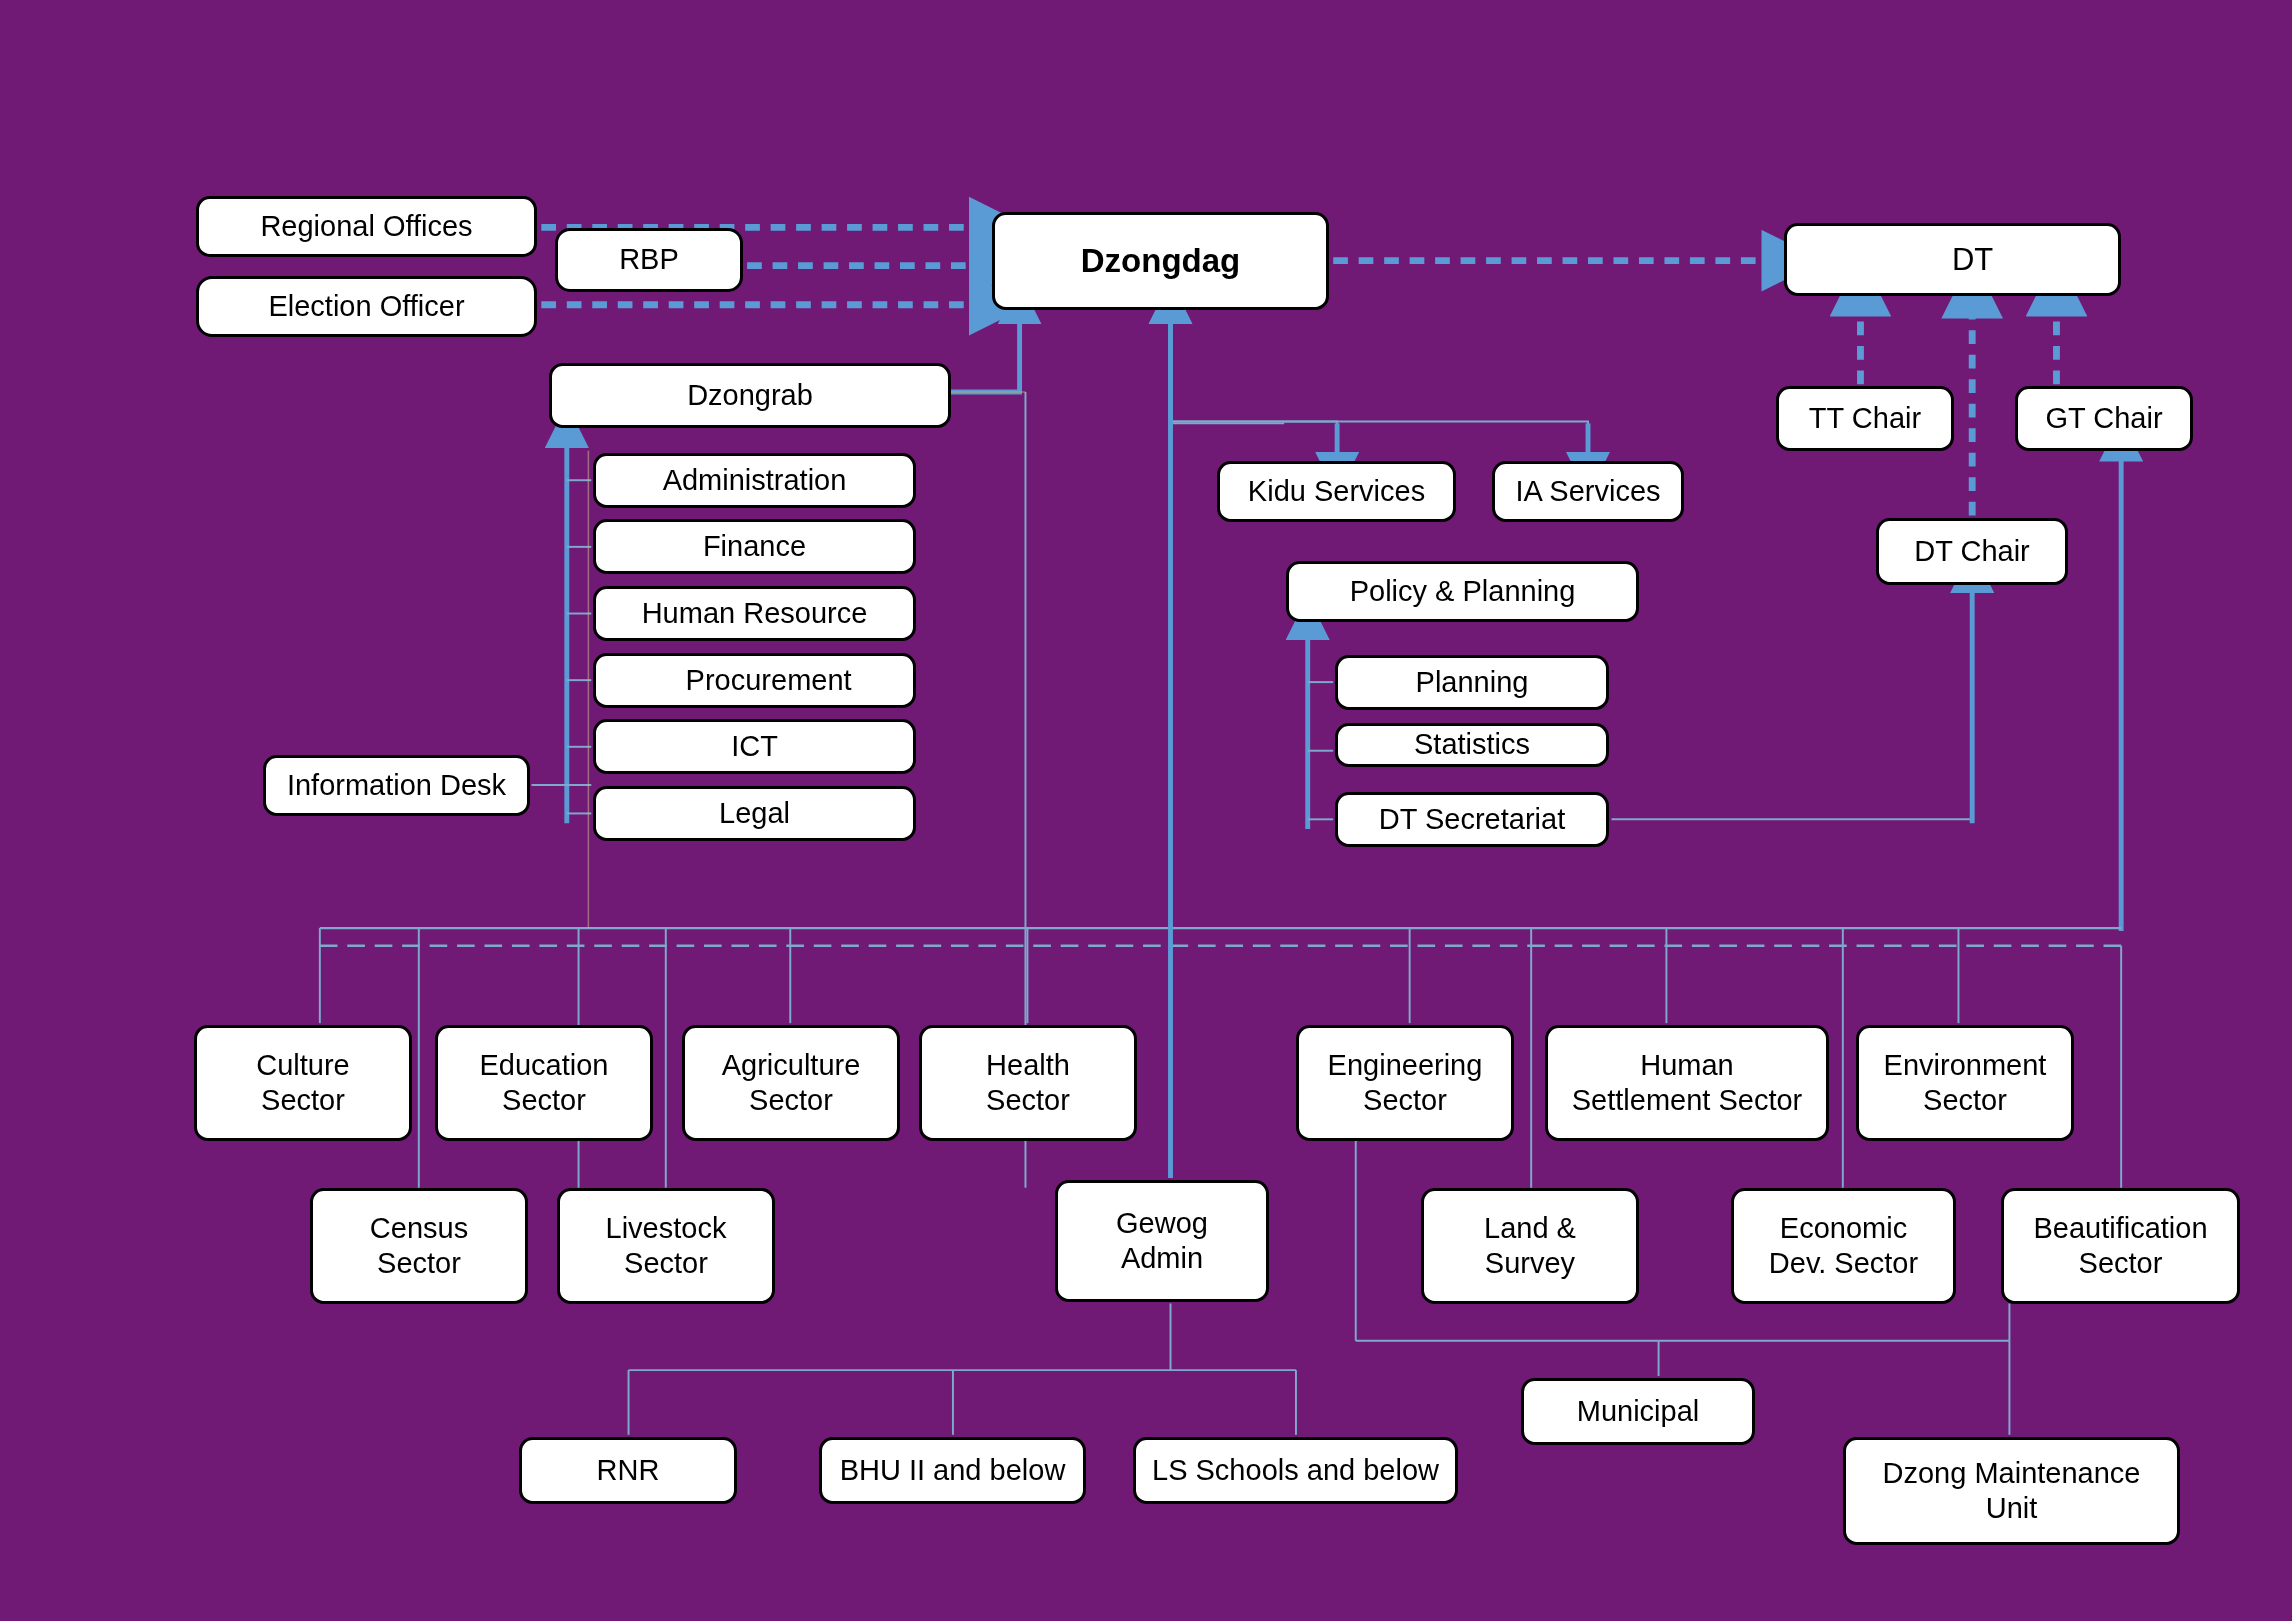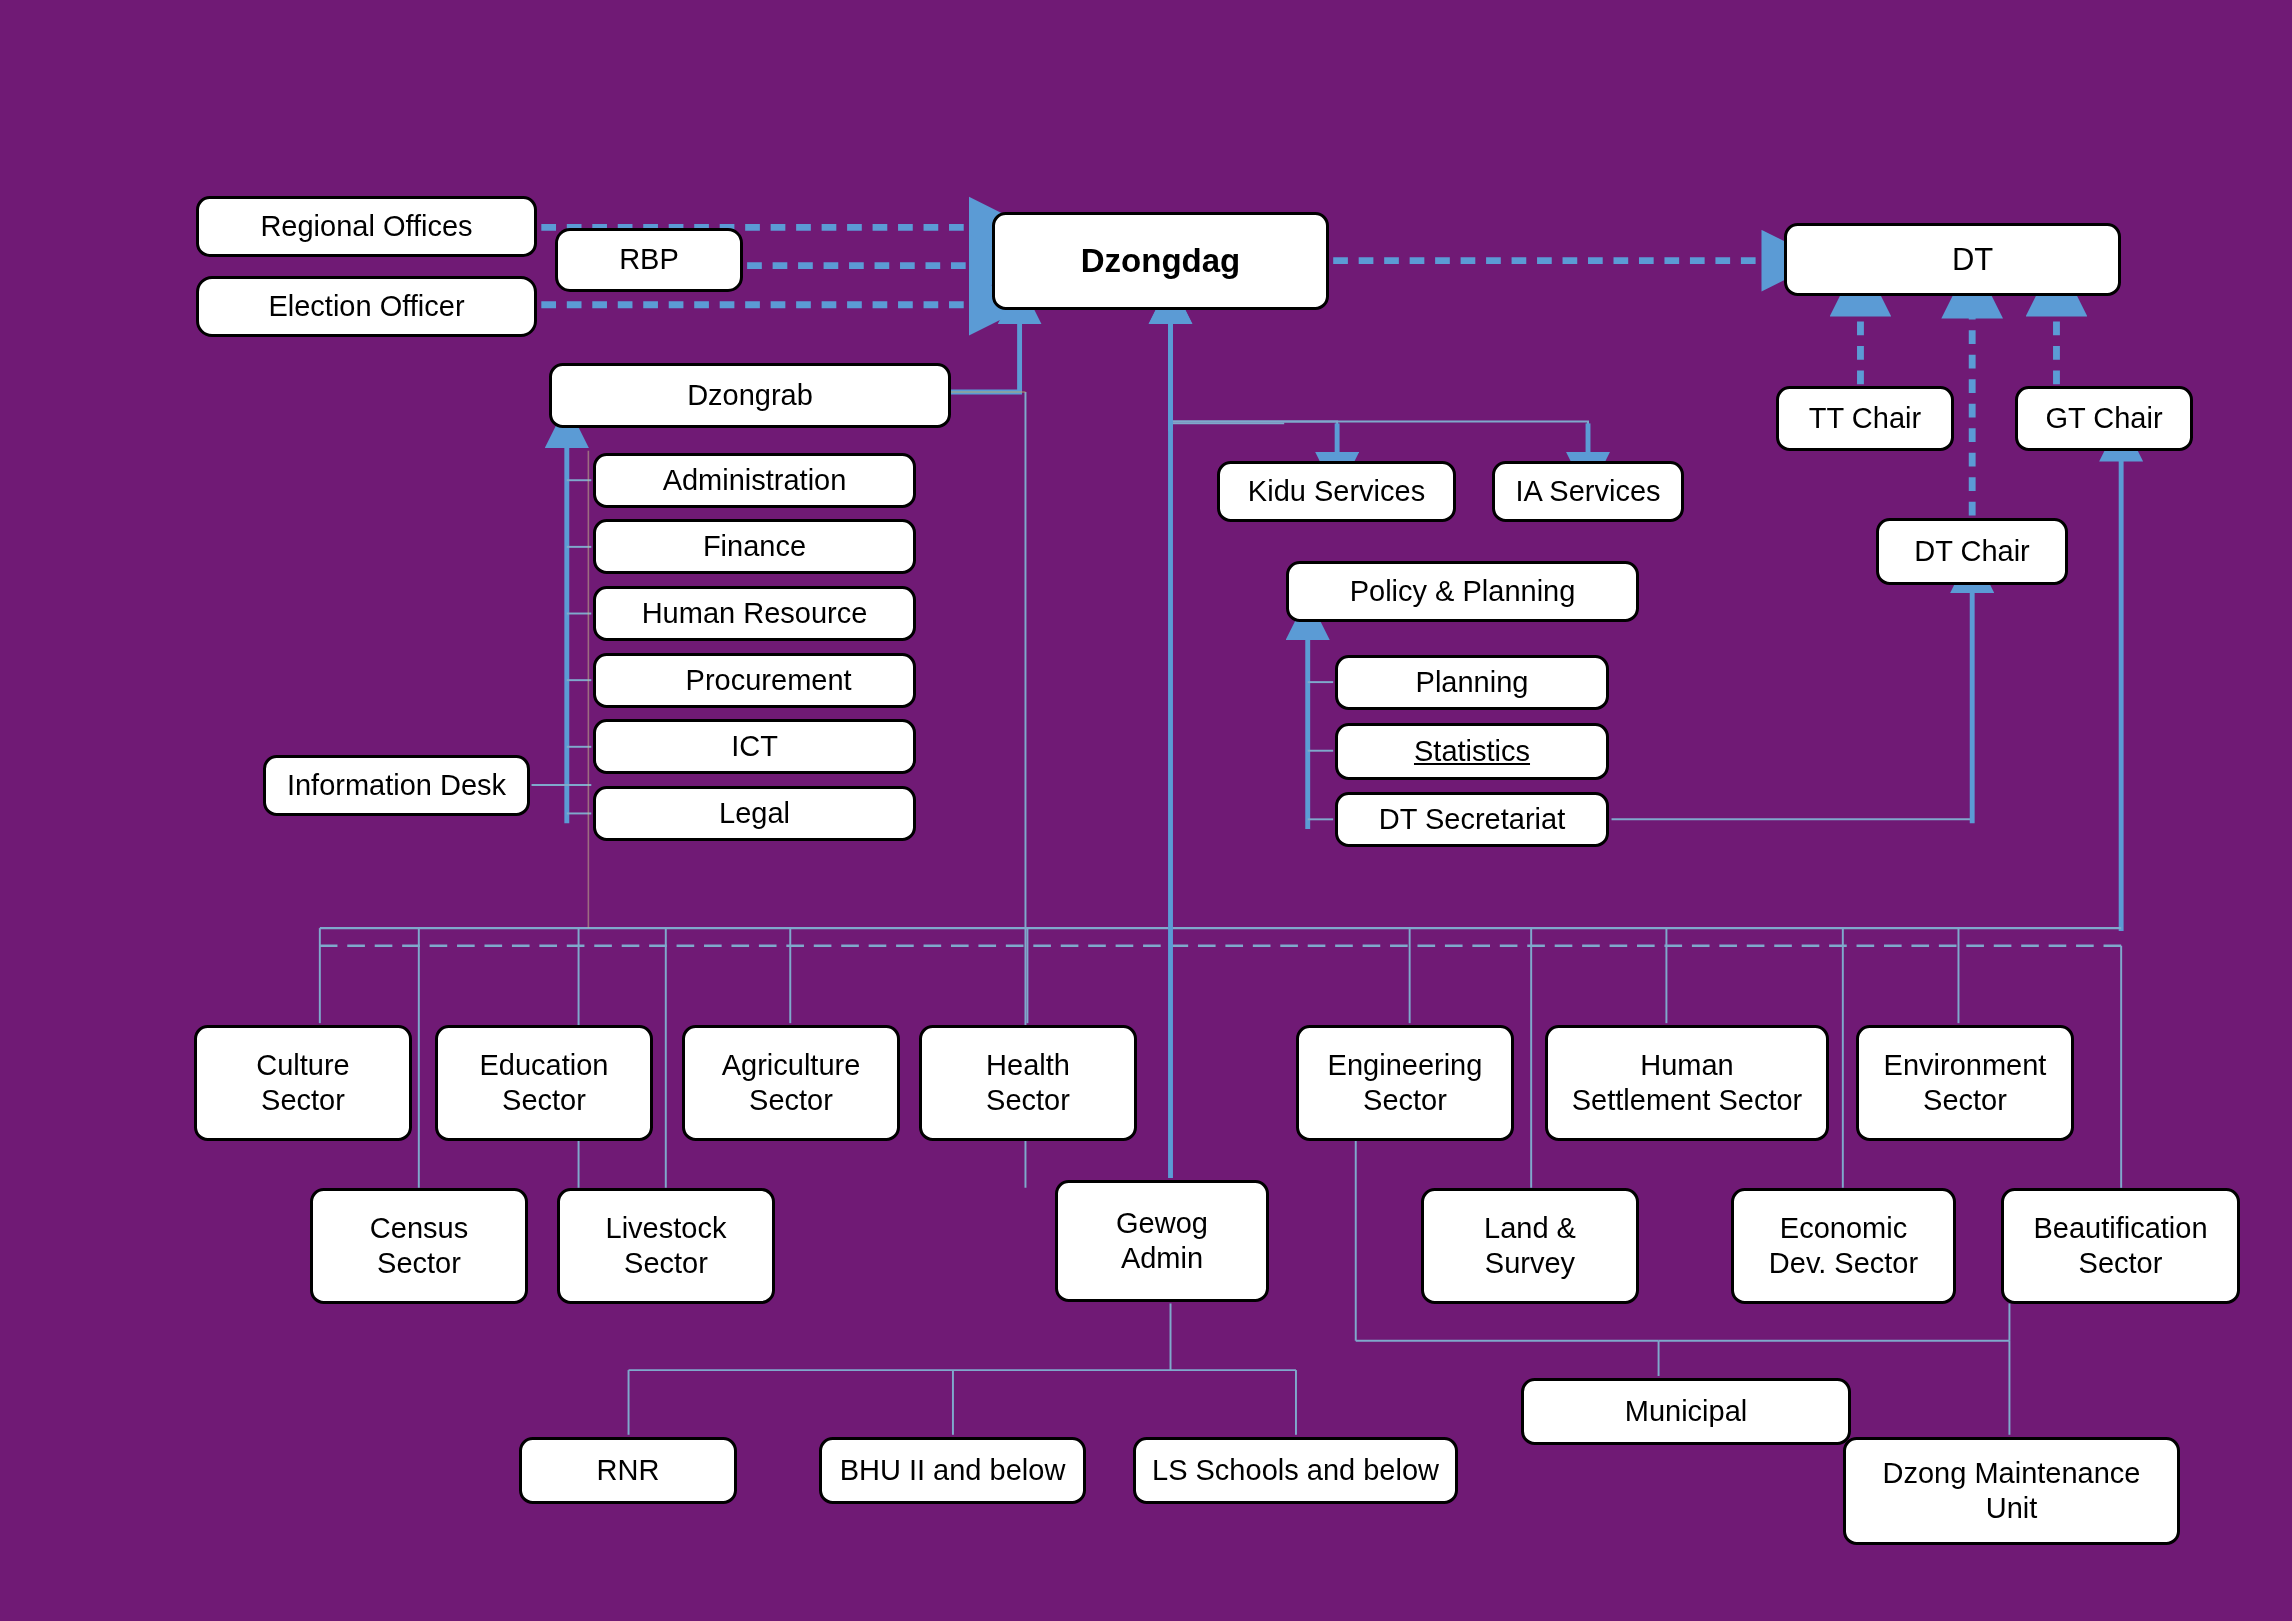--- a/index.html
+++ b/index.html
@@ -224,21 +224,21 @@
   <div class="node" style="left:263px;top:755px;width:267px;height:61px;">Information Desk</div>
 
   <div class="node" style="left:1217px;top:461px;width:239px;height:61px;">Kidu Services</div>
 
   <div class="node" style="left:1492px;top:461px;width:192px;height:61px;">IA Services</div>
 
   <div class="node" style="left:1286px;top:561px;width:353px;height:61px;">Policy &amp; Planning</div>
 
   <div class="node" style="left:1335px;top:655px;width:274px;height:55px;">Planning</div>
 
-  <div class="node" style="left:1335px;top:723px;width:274px;height:57px;text-decoration:underline;">Statistics</div>
+  <div class="node" style="left:1335px;top:723px;width:274px;height:44px;">Statistics</div>
 
   <div class="node" style="left:1335px;top:792px;width:274px;height:55px;">DT Secretariat</div>
 
   <div class="node" style="left:194px;top:1025px;width:218px;height:116px;">Culture
 Sector</div>
 
   <div class="node" style="left:435px;top:1025px;width:218px;height:116px;">Education
 Sector</div>
 
   <div class="node" style="left:682px;top:1025px;width:218px;height:116px;">Agriculture
@@ -273,19 +273,19 @@
 
   <div class="node" style="left:2001px;top:1188px;width:239px;height:116px;">Beautification
 Sector</div>
 
   <div class="node" style="left:519px;top:1437px;width:218px;height:67px;">RNR</div>
 
   <div class="node" style="left:819px;top:1437px;width:267px;height:67px;">BHU II and below</div>
 
   <div class="node" style="left:1133px;top:1437px;width:325px;height:67px;">LS Schools and below</div>
 
-  <div class="node" style="left:1521px;top:1378px;width:330px;height:67px;">Municipal</div>
+  <div class="node" style="left:1521px;top:1378px;width:234px;height:67px;">Municipal</div>
 
   <div class="node" style="left:1843px;top:1437px;width:337px;height:108px;">Dzong Maintenance
 Unit</div>
 
 </div>
 
 
 </body></html>

